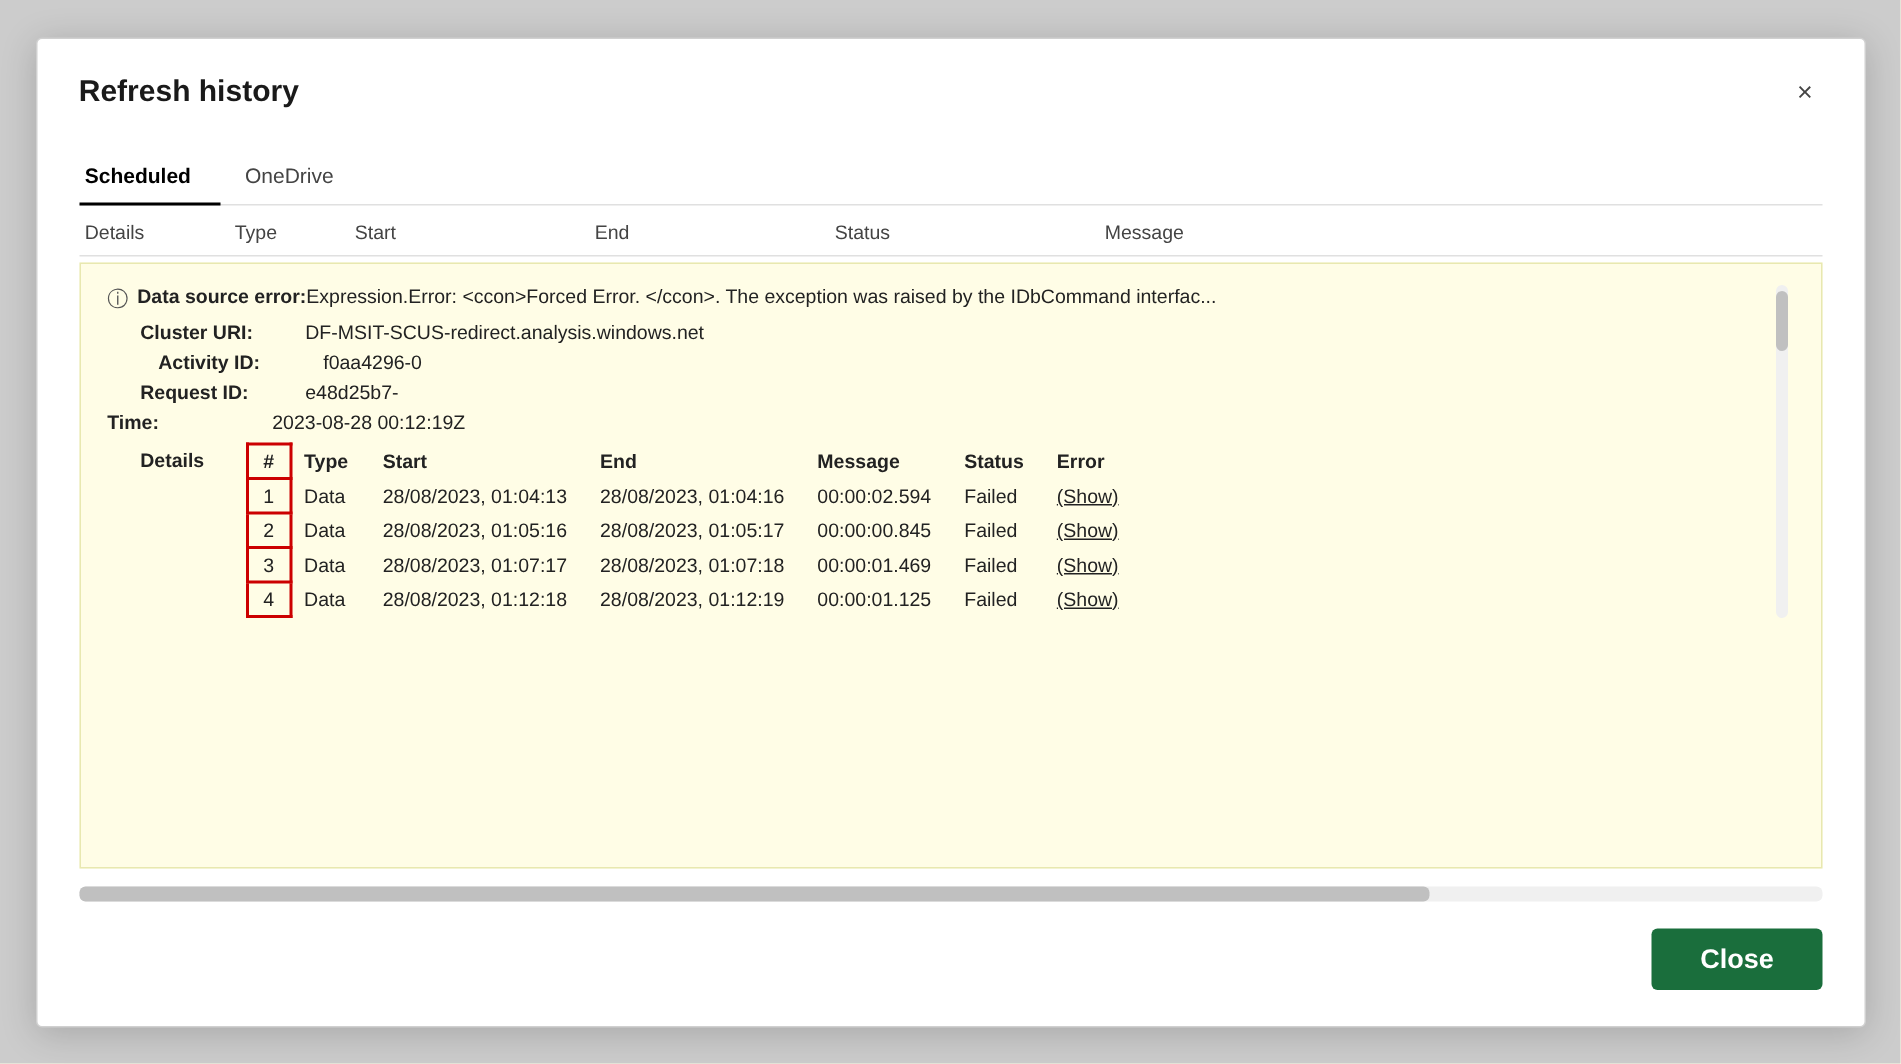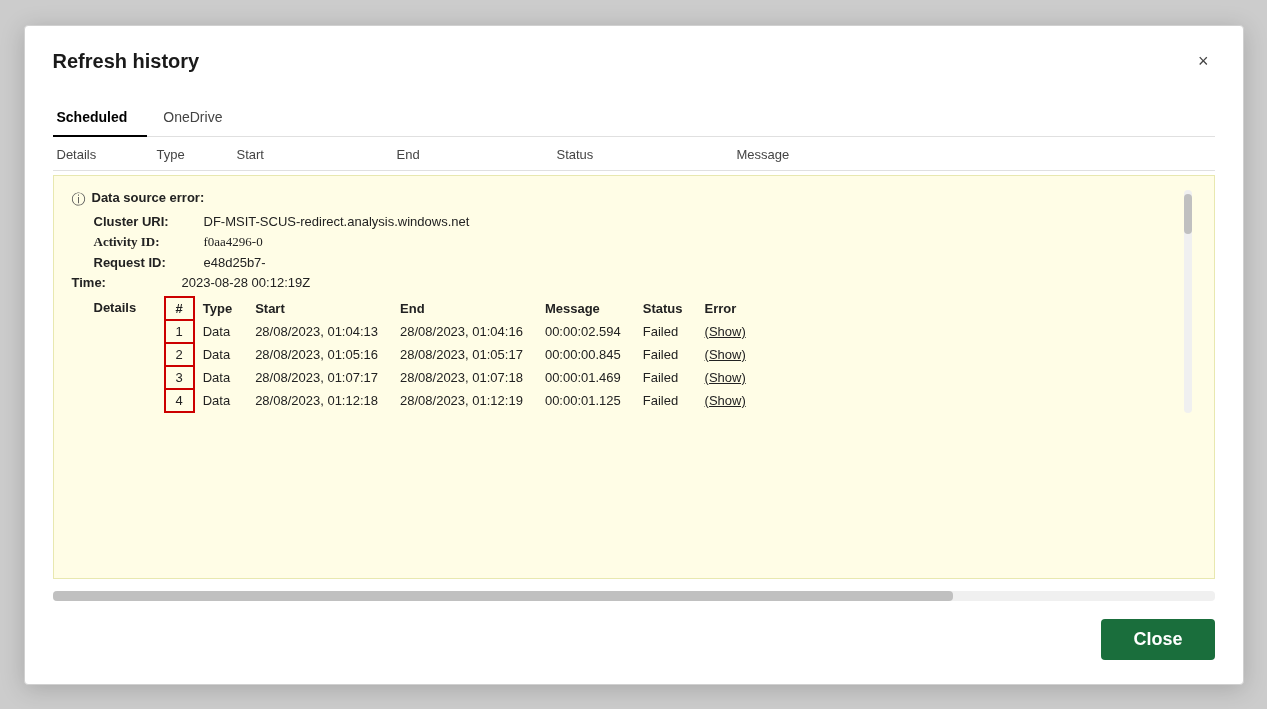--- a/index.html
+++ b/index.html
@@ -227,28 +227,29 @@
 
   <div class="error-panel">
     <div class="error-panel-inner">
       <div class="vertical-scrollbar">
         <div class="vertical-scrollbar-thumb"></div>
       </div>
 
       <div class="error-info-row">
         <span class="error-icon">ⓘ</span>
         <span class="error-label">Data source error:</span>
+        <span class="error-value">Expression.Error: &lt;ccon&gt;Forced Error. &lt;/ccon&gt;. The exception was raised by the IDbCommand interfac...</span>
       </div>
 
       <div class="error-info-row" style="margin-left:22px;">
         <span class="error-label">Cluster URI:</span>
         <span class="error-value">DF-MSIT-SCUS-redirect.analysis.windows.net</span>
       </div>
 
-      <div class="error-info-row" style="margin-left:22px;font-family:Liberation Serif, serif;">
+      <div class="error-info-row" style="margin-left:34px;">
         <span class="error-label">Activity ID:</span>
         <span class="error-value">f0aa4296-0</span>
       </div>
 
       <div class="error-info-row" style="margin-left:22px;">
         <span class="error-label">Request ID:</span>
         <span class="error-value">e48d25b7-</span>
       </div>
 
       <div class="error-info-row" style="">

